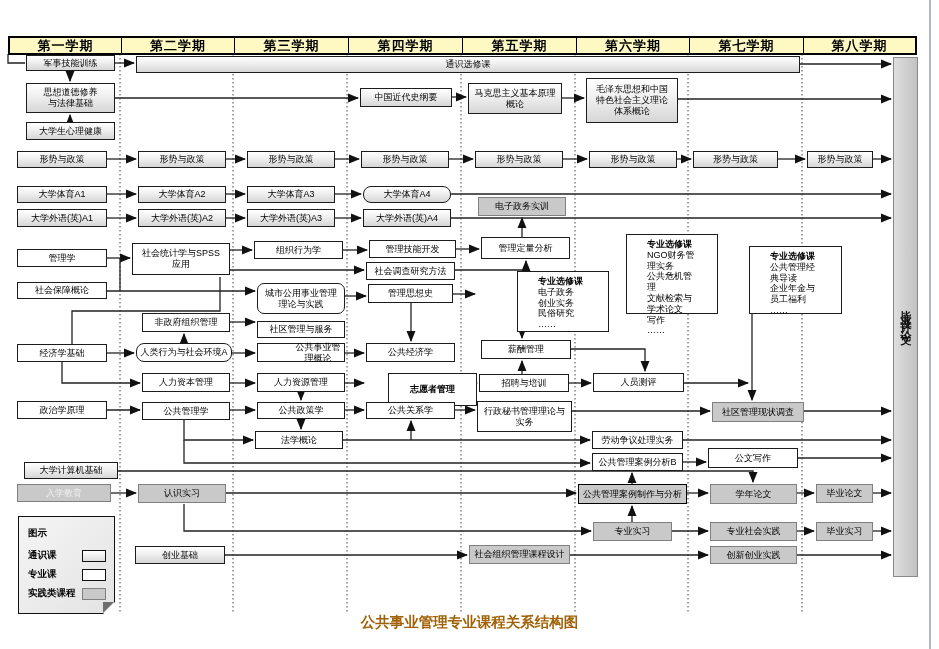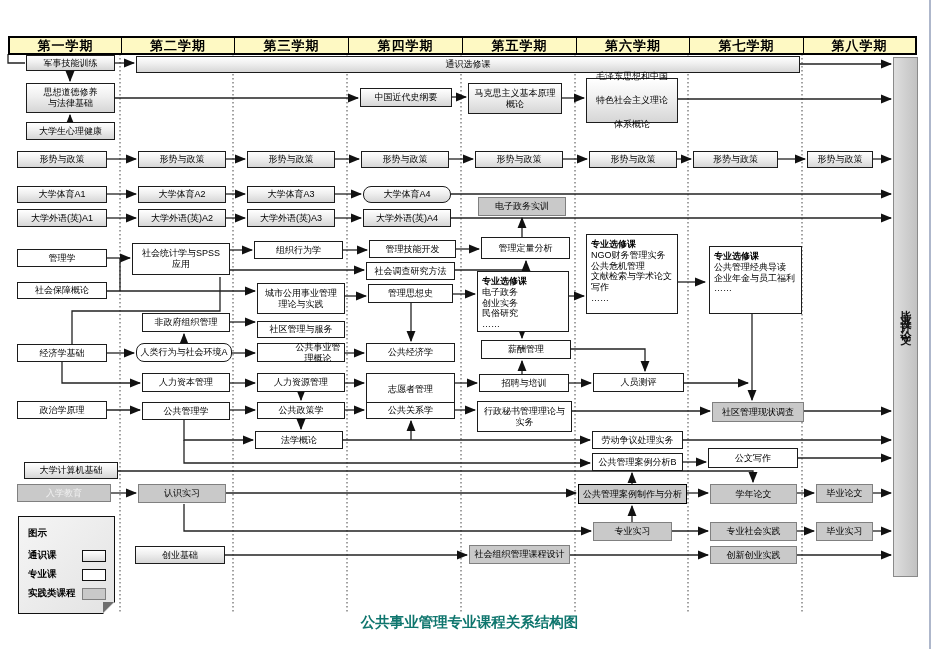--- a/index.html
+++ b/index.html
@@ -10,42 +10,42 @@
   .hcell{box-sizing:border-box;border-right:1.5px solid #000;display:flex;align-items:center;justify-content:center;
          font-size:13px;font-weight:bold;letter-spacing:1px;background:#fef9c3;}
   .hcell:last-child{border-right:none;}
   .box{position:absolute;z-index:2;border:1px solid #1c1c1c;box-sizing:border-box;display:flex;flex-direction:column;
        align-items:center;justify-content:center;text-align:center;font-size:9px;line-height:1.2;color:#000;}
   .box.g{background:linear-gradient(180deg,#ffffff 0%,#efefef 45%,#d6d6d6 100%);}
   .box.m{background:#ffffff;}
   .box.p{background:#c9c9c9;border-color:#808080;}
   .box.light{color:#f0f0f0;}
   .box.strong{border:1.8px solid #000;}
-  .box.list{align-items:flex-start;justify-content:flex-start;text-align:left;padding:4px 4px;}
+  .box.list{align-items:flex-start;justify-content:flex-start;text-align:left;padding:4px 20px;margin-left:40px;}
   .ln{display:block;width:100%;}
   .box.list .ln:first-child{font-weight:bold;}
   .vbar{position:absolute;left:893px;top:57px;width:25px;height:520px;z-index:2;box-sizing:border-box;
         background:linear-gradient(90deg,#dedede,#c2c2c2);border:1px solid #8a8a8a;
         writing-mode:vertical-rl;display:flex;align-items:center;justify-content:center;
         font-size:11px;font-weight:bold;letter-spacing:4px;color:#111;}
   .legend{position:absolute;left:18px;top:516px;width:97px;height:98px;z-index:2;box-sizing:border-box;
           border:1.6px solid #111;background:linear-gradient(135deg,#f5f5f5,#e3e3e3);padding:10px 8px 0 9px;}
   .legend .lg-title{font-size:9.5px;font-weight:bold;margin-bottom:9px;}
   .lg-item{display:flex;align-items:center;justify-content:space-between;margin-bottom:6px;}
   .lg-label{font-size:9.5px;font-weight:bold;}
   .swatch{width:24px;height:12px;border:1px solid #111;box-sizing:border-box;}
   .swatch.g{background:linear-gradient(180deg,#fff,#ddd);}
   .swatch.m{background:#fff;}
   .swatch.p{background:#c9c9c9;border-color:#808080;}
   .corner-cut{position:absolute;right:-2px;bottom:-2px;width:0;height:0;
               border-bottom:14px solid #fff;border-left:14px solid transparent;}
   .corner-fold{position:absolute;right:0;bottom:0;width:0;height:0;
                border-top:11px solid #6e6e6e;border-right:11px solid transparent;}
   .title{position:absolute;left:0;top:613px;width:939px;text-align:center;z-index:2;
-         font-size:14.5px;font-weight:bold;color:#0f766e;}
+         font-size:14.5px;font-weight:bold;color:#a16207;}
   .win-border{position:absolute;right:8px;top:0;width:2px;height:649px;background:#aeb7cb;z-index:3;}
 </style>
 </head>
 <body>
 
 <div class="stage">
   <svg class="wires">
     <defs>
       <marker id="arw" viewBox="0 0 10 8" refX="9" refY="4" markerWidth="9" markerHeight="7" orient="auto-start-reverse">
         <path d="M0,0 L10,4 L0,8 z" fill="#111"></path>
@@ -223,21 +223,21 @@
       <div class="box g" style="left: 363px; top: 209px; width: 88px; height: 18px;">
         <span class="ln">大学外语(英)A4</span>
       </div>
       <div class="box g" style="left: 360px; top: 88px; width: 92px; height: 19px;">
         <span class="ln">中国近代史纲要</span>
       </div>
       <div class="box g" style="left: 468px; top: 83px; width: 94px; height: 31px;">
         <span class="ln">马克思主义基本原理</span>
         <span class="ln">概论</span>
       </div>
-      <div class="box g" style="left: 586px; top: 78px; width: 92px; height: 45px; gap: 13px;">
+      <div class="box g" style="left: 586px; top: 78px; width: 92px; height: 45px;">
         <span class="ln">毛泽东思想和中国</span>
         <span class="ln">特色社会主义理论</span>
         <span class="ln">体系概论</span>
       </div>
       <div class="box m" style="left: 17px; top: 249px; width: 90px; height: 18px;">
         <span class="ln">管理学</span>
       </div>
       <div class="box m" style="left: 17px; top: 282px; width: 90px; height: 17px;">
         <span class="ln">社会保障概论</span>
       </div>
@@ -271,21 +271,21 @@
       </div>
       <div class="box p" style="left: 138px; top: 484px; width: 88px; height: 19px;">
         <span class="ln">认识实习</span>
       </div>
       <div class="box g" style="left: 135px; top: 546px; width: 90px; height: 18px;">
         <span class="ln">创业基础</span>
       </div>
       <div class="box m" style="left: 254px; top: 241px; width: 89px; height: 18px;">
         <span class="ln">组织行为学</span>
       </div>
-      <div class="box m" style="left: 257px; top: 283px; width: 88px; height: 31px;">
+      <div class="box m" style="left: 257px; top: 283px; width: 88px; height: 31px; border-radius: 7px;">
         <span class="ln">城市公用事业管理</span>
         <span class="ln">理论与实践</span>
       </div>
       <div class="box m" style="left: 257px; top: 321px; width: 88px; height: 17px;">
         <span class="ln">社区管理与服务</span>
       </div>
       <div class="box m" style="left: 257px; top: 343px; width: 88px; height: 19px; padding-left: 34px;">
         <span class="ln">公共事业管理概论</span>
       </div>
       <div class="box m" style="left: 257px; top: 373px; width: 88px; height: 19px;">
@@ -302,21 +302,21 @@
       </div>
       <div class="box m" style="left: 366px; top: 262px; width: 89px; height: 18px;">
         <span class="ln">社会调查研究方法</span>
       </div>
       <div class="box m" style="left: 368px; top: 284px; width: 85px; height: 19px;">
         <span class="ln">管理思想史</span>
       </div>
       <div class="box m" style="left: 366px; top: 343px; width: 89px; height: 19px;">
         <span class="ln">公共经济学</span>
       </div>
-      <div class="box m" style="left: 366px; top: 373px; width: 89px; height: 33px;">
+      <div class="box m" style="left: 388px; top: 373px; width: 89px; height: 33px; font-weight: bold;">
         <span class="ln">志愿者管理</span>
       </div>
       <div class="box m" style="left: 366px; top: 402px; width: 89px; height: 17px;">
         <span class="ln">公共关系学</span>
       </div>
       <div class="box p" style="left: 478px; top: 197px; width: 88px; height: 19px;">
         <span class="ln">电子政务实训</span>
       </div>
       <div class="box m" style="left: 481px; top: 237px; width: 89px; height: 22px;">
         <span class="ln">管理定量分析</span>

